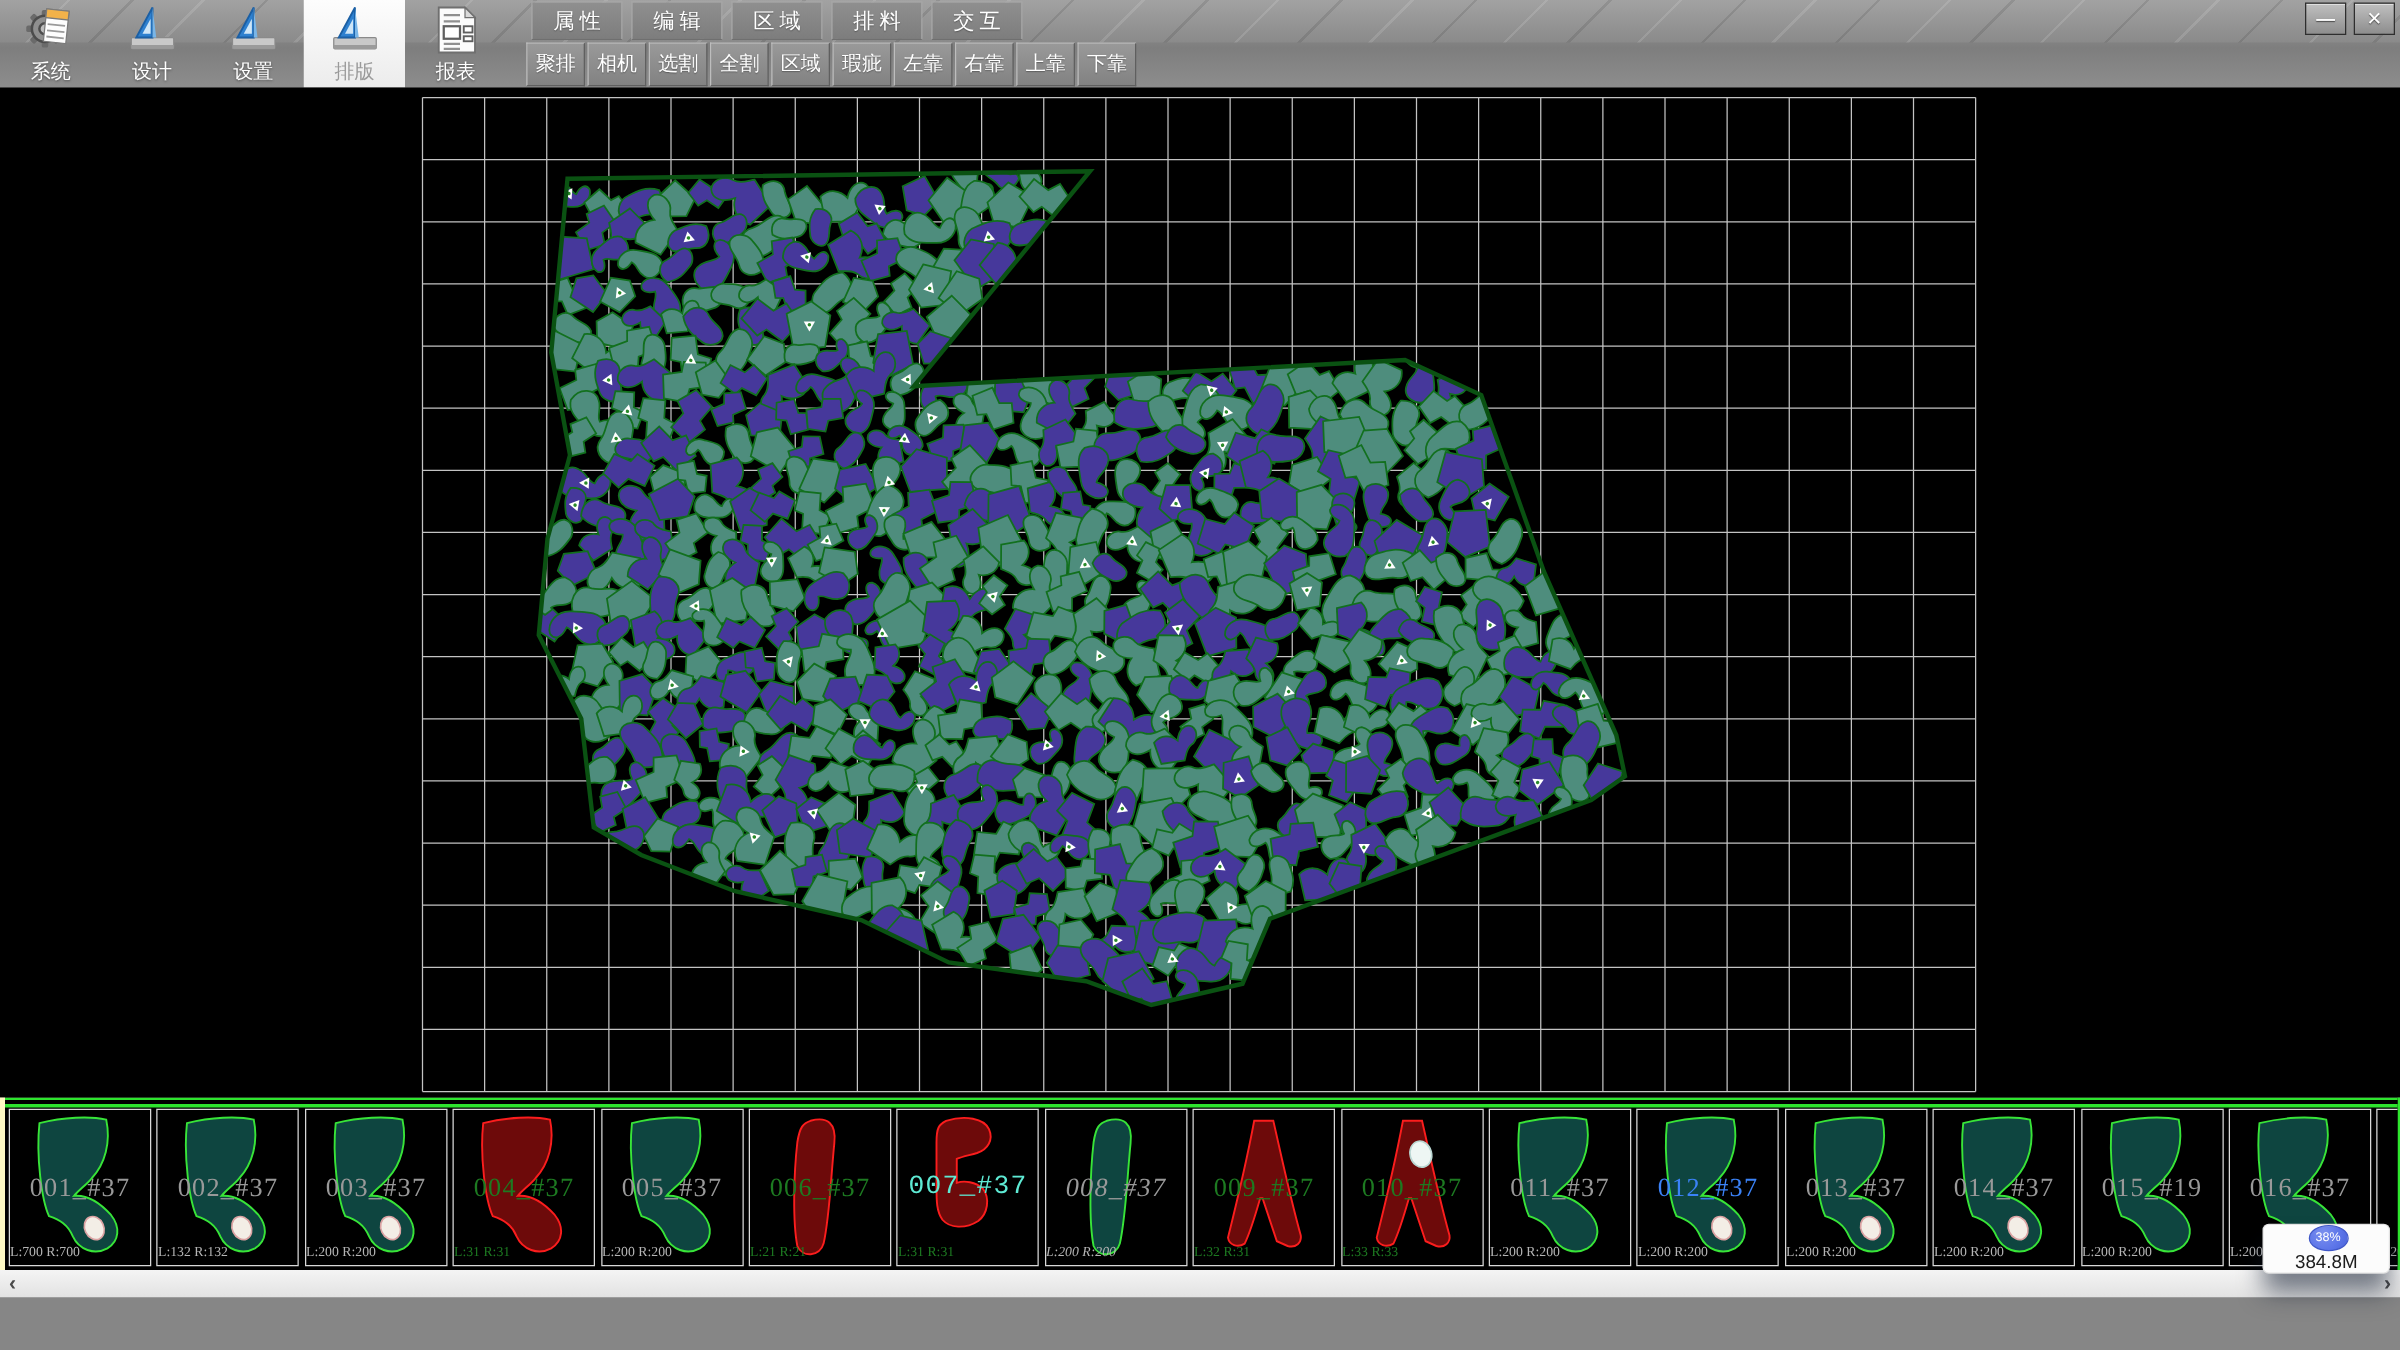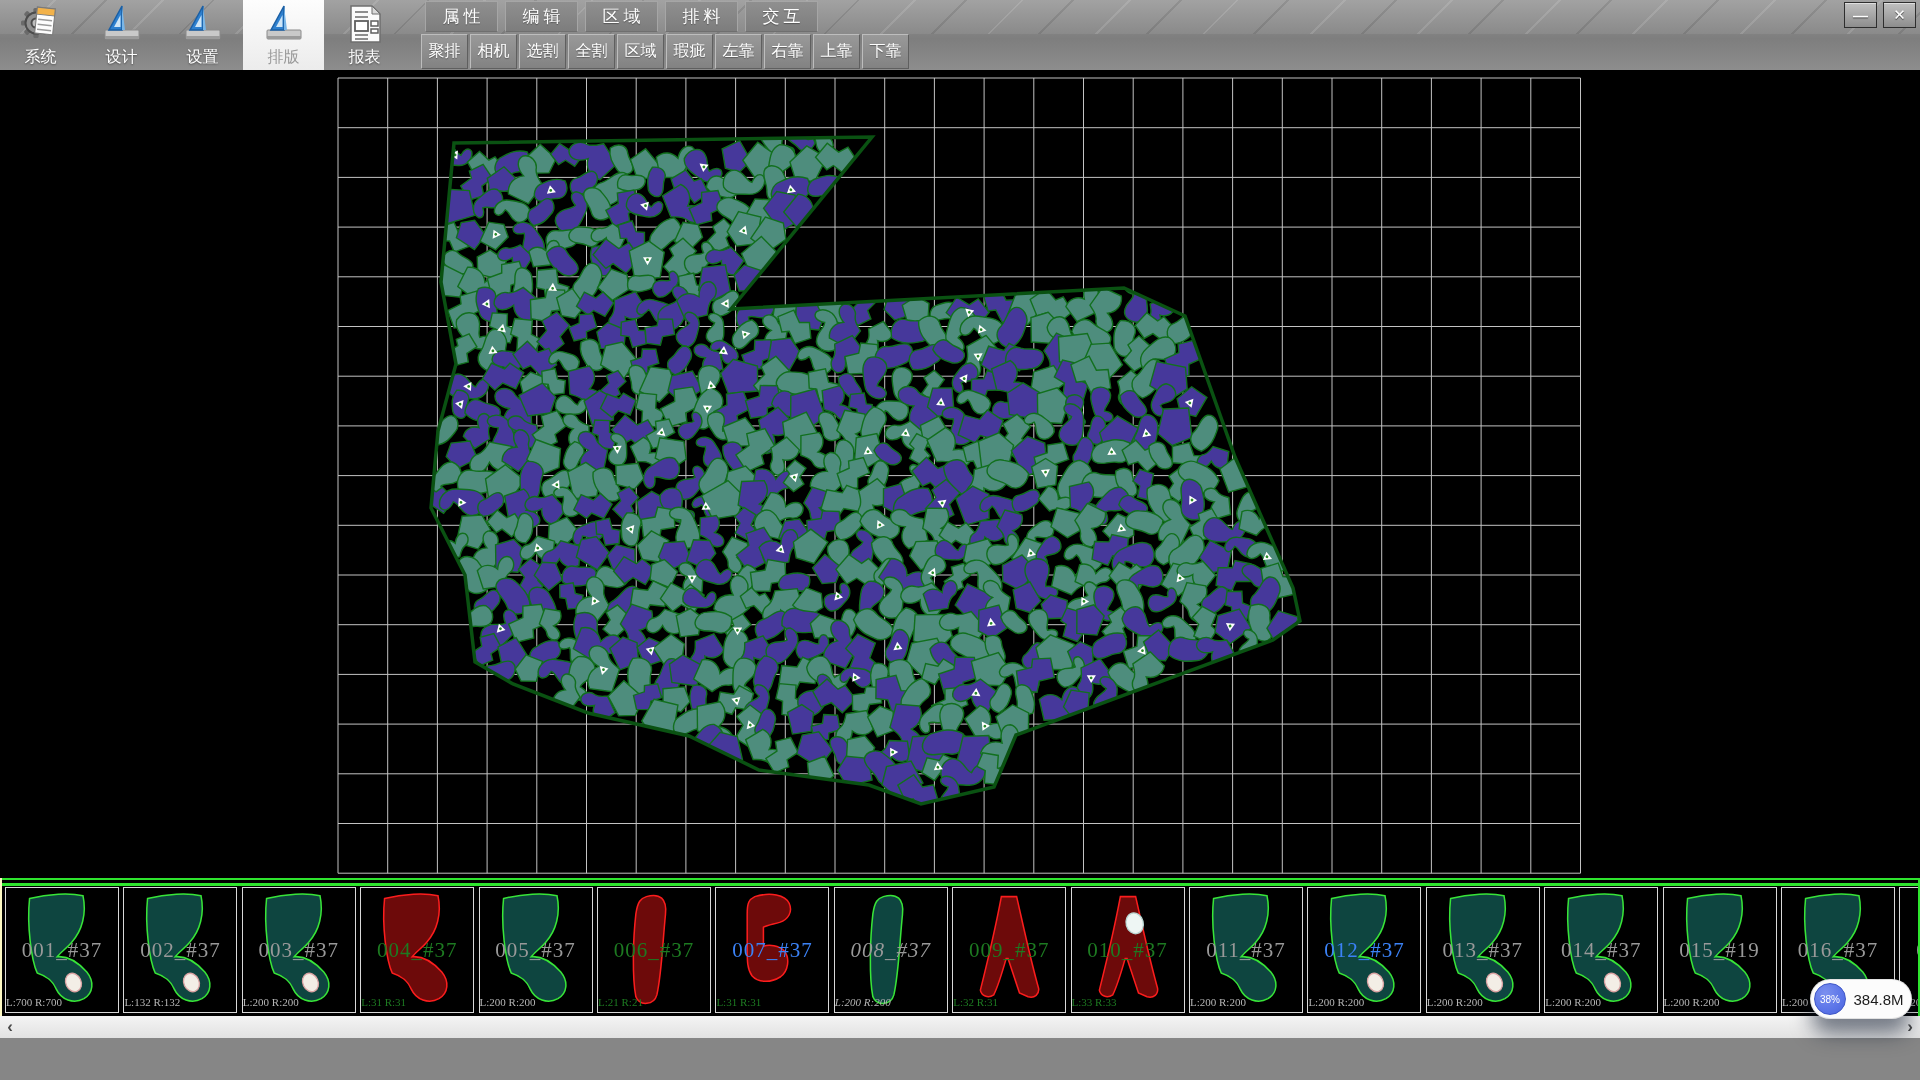--- a/index.html
+++ b/index.html
@@ -49,21 +49,21 @@
     width:33px; height:26px; display:flex; align-items:center; justify-content:center;
     background:linear-gradient(#c0c0c0,#8d8d8d); border:1px solid #2e2e2e;
     color:#fff; font-weight:bold; font-size:15px; text-shadow:0 1px 1px rgba(0,0,0,.6);
     box-shadow:inset 0 1px 0 rgba(255,255,255,.5);
   }
   
   #canvas { position:absolute; left:0; top:70px; width:1920px; height:808px; background:#000; }
   
   #thumbs {
     position:absolute; left:0; top:878px; width:1920px; height:138px; background:#000;
-    border-left:2px solid #fef9c3; border-right:2px solid #2ee52e; overflow:hidden;
+    border-left:4px solid #fef9c3; border-right:2px solid #2ee52e; overflow:hidden;
   }
   #thumbs-topline { position:absolute; left:-2px; top:0; width:1924px; height:8px;
     background:linear-gradient(#2ee52e 0 2px,#000 2px 5px,#2ee52e 5px 8px); }
   .thumb-cell {
     position:absolute; top:9px; width:114px; height:126px; background:#000;
     border:1px solid #d9d9d9; overflow:hidden;
   }
   .thumb-cell svg { position:absolute; left:6px; top:1px; }
   .thumb-label {
     position:absolute; left:0; top:50px; width:100%; text-align:center;
@@ -78,23 +78,24 @@
     position:absolute; left:0; top:1016px; width:1920px; height:22px;
     background:linear-gradient(#f4f4f4,#e2e2e2);
   }
   .scroll-arrow { position:absolute; top:0; width:20px; height:22px; display:flex; align-items:center;
     justify-content:center; color:#4a4a4a; font-size:17px; font-weight:bold; }
   #scroll-left { left:0; }
   #scroll-right { right:0; }
   #statusbar { position:absolute; left:0; top:1038px; width:1920px; height:42px; background:#868686; }
   
   #mem-badge {
-    position:absolute; left:1811px; top:980px; width:100px; height:38px; border-radius:19px;
+    position:absolute; left:1811px; top:980px; width:100px; height:38px; border-radius:4px;
     background:#fcfcfc; display:flex; align-items:center;
     box-shadow:0 0 0 1px #e2e2e2, 0 16px 20px rgba(15,25,45,.55);
+    flex-direction:column;
   }
   #mem-circle {
     width:32px; height:32px; margin-left:3px; border-radius:50%;
     background:radial-gradient(circle at 35% 30%, #7b90ef, #5b74e8 60%, #4a63d8);
     border:1px solid #3f57c8; color:#fff; font-size:10px;
     display:flex; align-items:center; justify-content:center;
   }
   #mem-text { flex:1; text-align:center; color:#1c1c1c; font-size:15px; }
 </style>
 </head>
@@ -1047,21 +1048,21 @@
         <svg width="100" height="124" viewBox="0 0 100 130">
           <path d="M42,8 C56,4 64,10 62,27 C59,57 58,89 53,111 C50,122 35,123 31,113 C27,93 28,52 31,26 C33,13 36,10 42,8 Z" fill="#6d0a0a" stroke="#fb1d1d" stroke-width="1.6"></path>
         </svg>
         <div class="thumb-label" style="color: rgb(29, 122, 33);">006_#37</div>
         <div class="thumb-sub" style="color: rgb(29, 122, 33);">L:21 R:21</div>
       </div>
       <div class="thumb-cell" style="left: 713.4px;">
         <svg width="100" height="124" viewBox="0 0 100 130">
           <path d="M32,8 C48,3 64,6 68,15 C72,24 67,32 58,35 C51,37 45,38 41,40 L41,60 C47,58 57,59 63,65 C69,73 67,86 59,92 C48,99 35,98 29,91 C24,84 24,75 24,63 L24,26 C24,14 26,11 32,8 Z" fill="#6d0a0a" stroke="#fb1d1d" stroke-width="1.6"></path>
         </svg>
-        <div class="thumb-label" style="color: #3b82f6;">007_#37</div>
+        <div class="thumb-label" style="color: #5eead4; font-family: Liberation Mono, monospace;">007_#37</div>
         <div class="thumb-sub" style="color: rgb(29, 122, 33);">L:31 R:31</div>
       </div>
       <div class="thumb-cell" style="left: 831.8px; font-style: italic;">
         <svg width="100" height="124" viewBox="0 0 100 130">
           <path d="M42,8 C56,4 64,10 62,27 C59,57 58,89 53,111 C50,122 35,123 31,113 C27,93 28,52 31,26 C33,13 36,10 42,8 Z" fill="#0e4540" stroke="#38e438" stroke-width="1.6"></path>
         </svg>
         <div class="thumb-label" style="color: rgb(153, 153, 153);">008_#37</div>
         <div class="thumb-sub" style="color: rgb(181, 181, 181);">L:200 R:200</div>
       </div>
       <div class="thumb-cell" style="left: 950.2px;">

